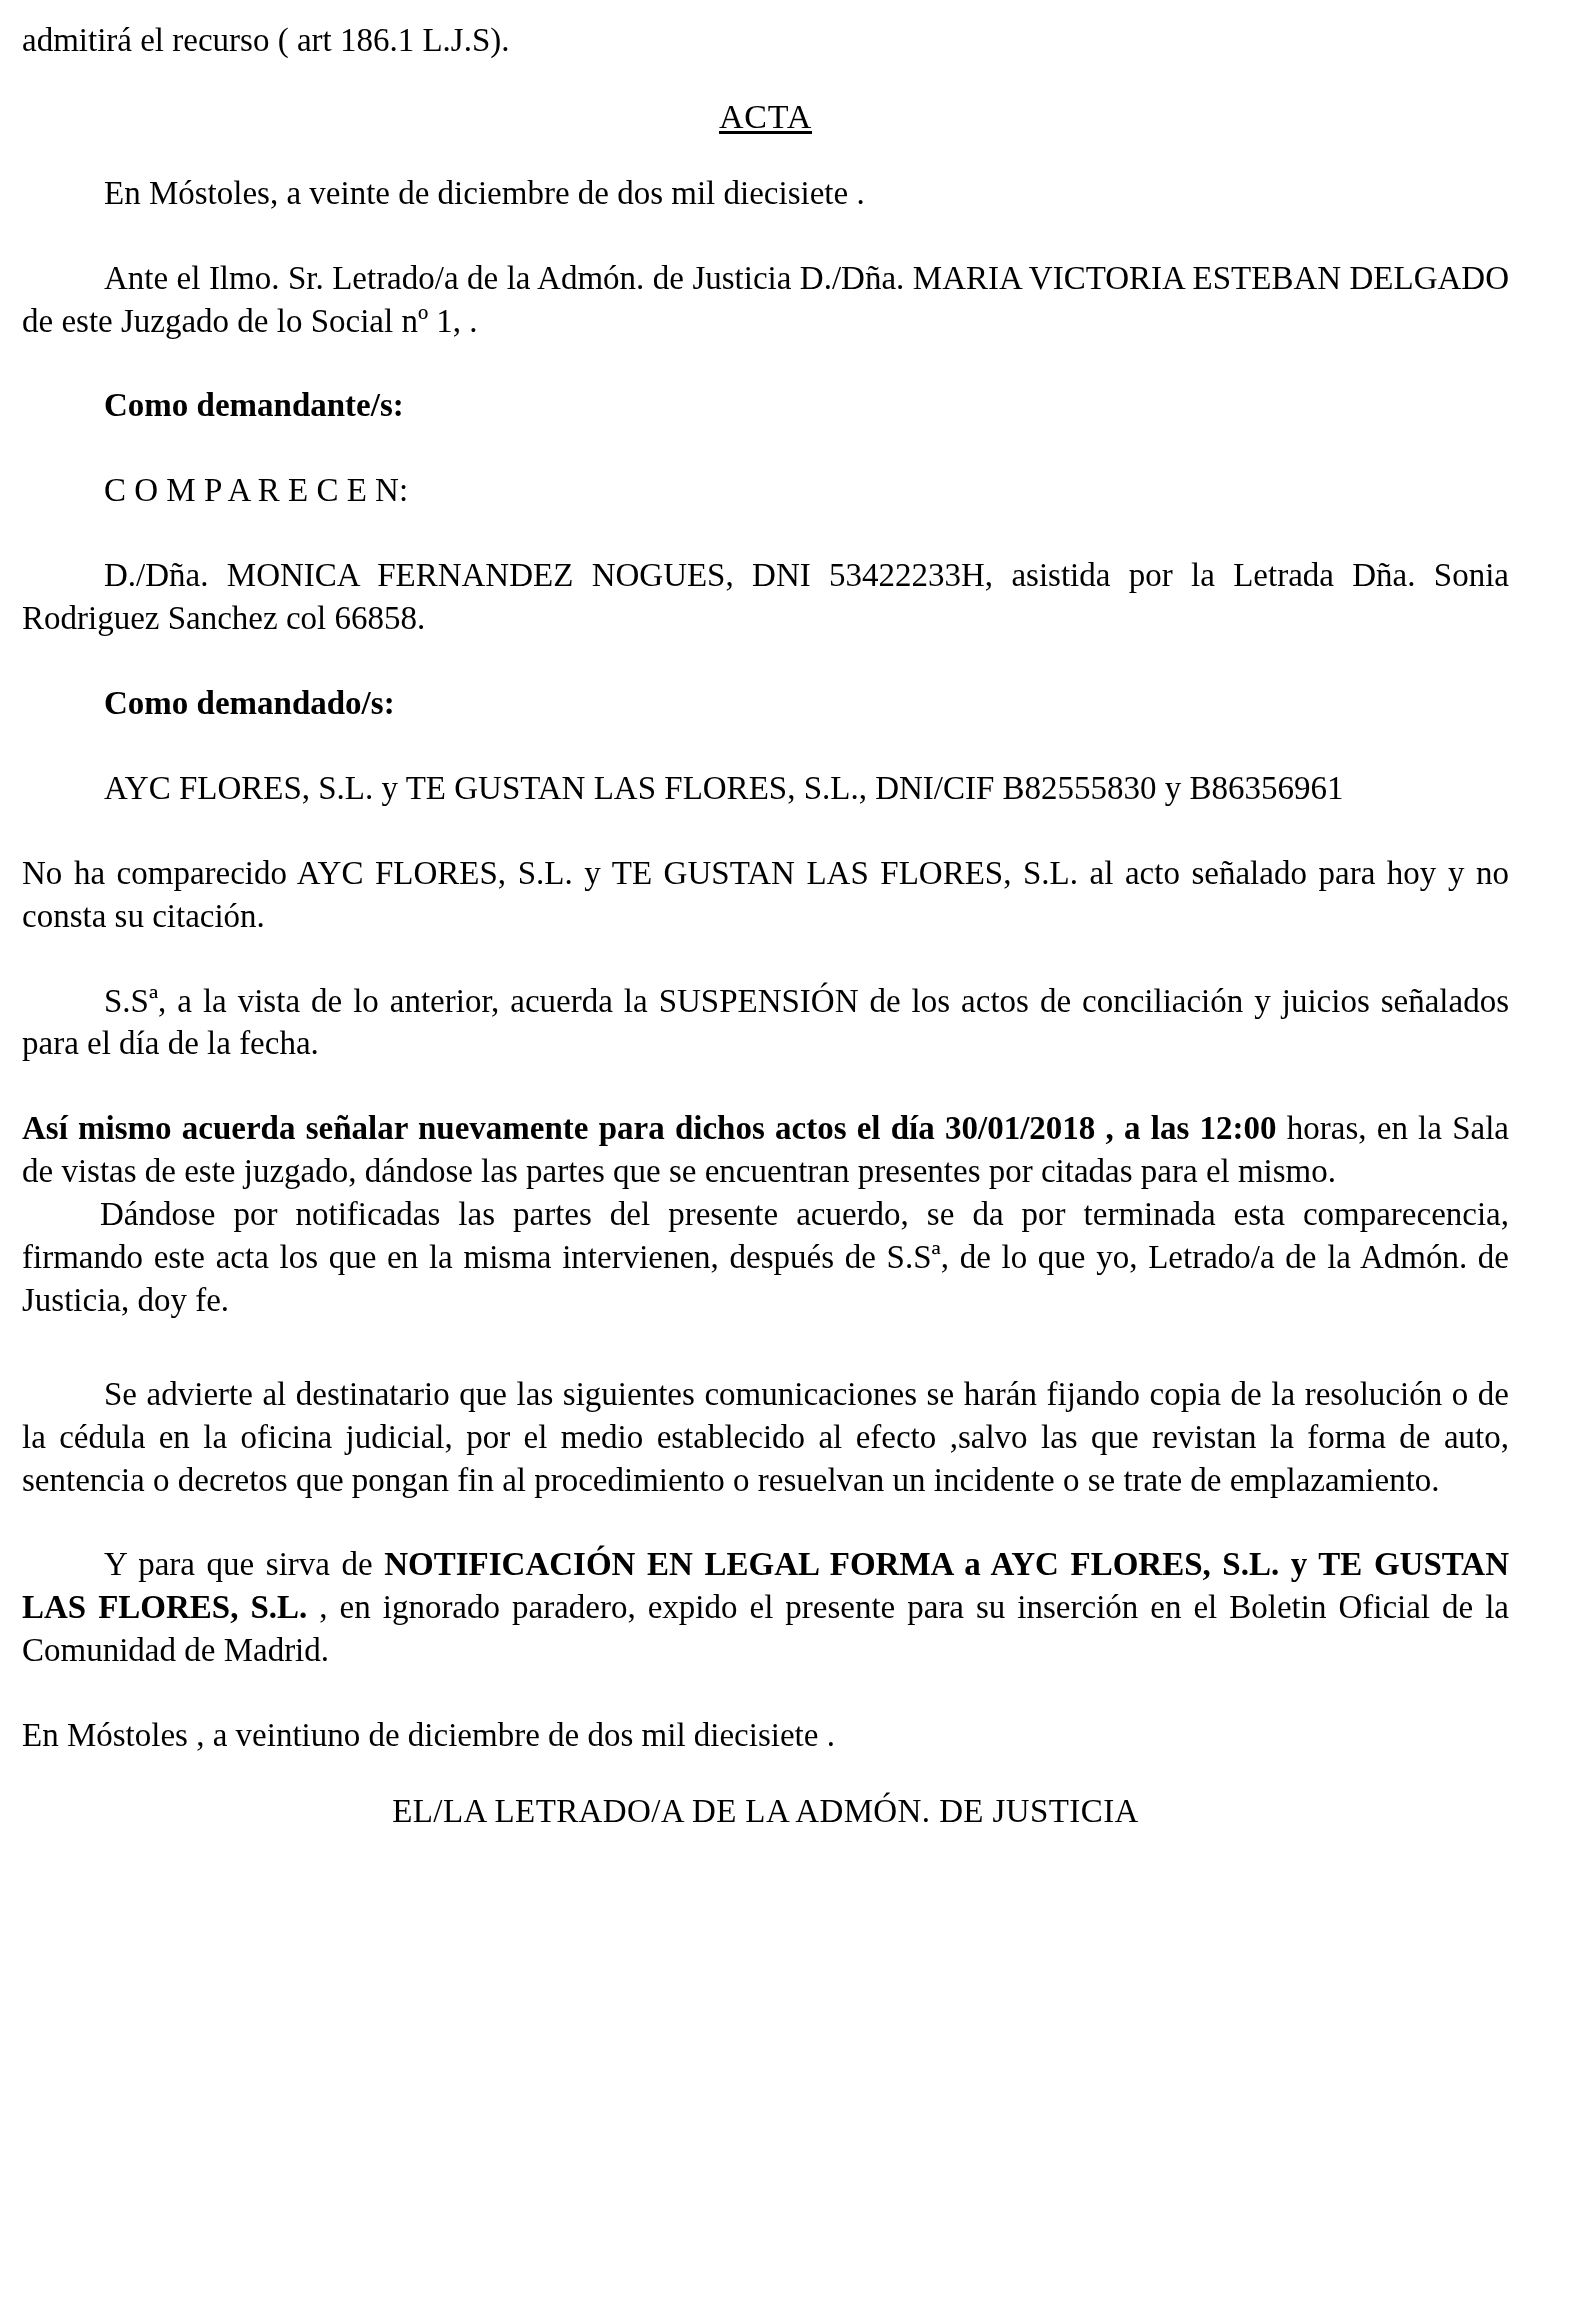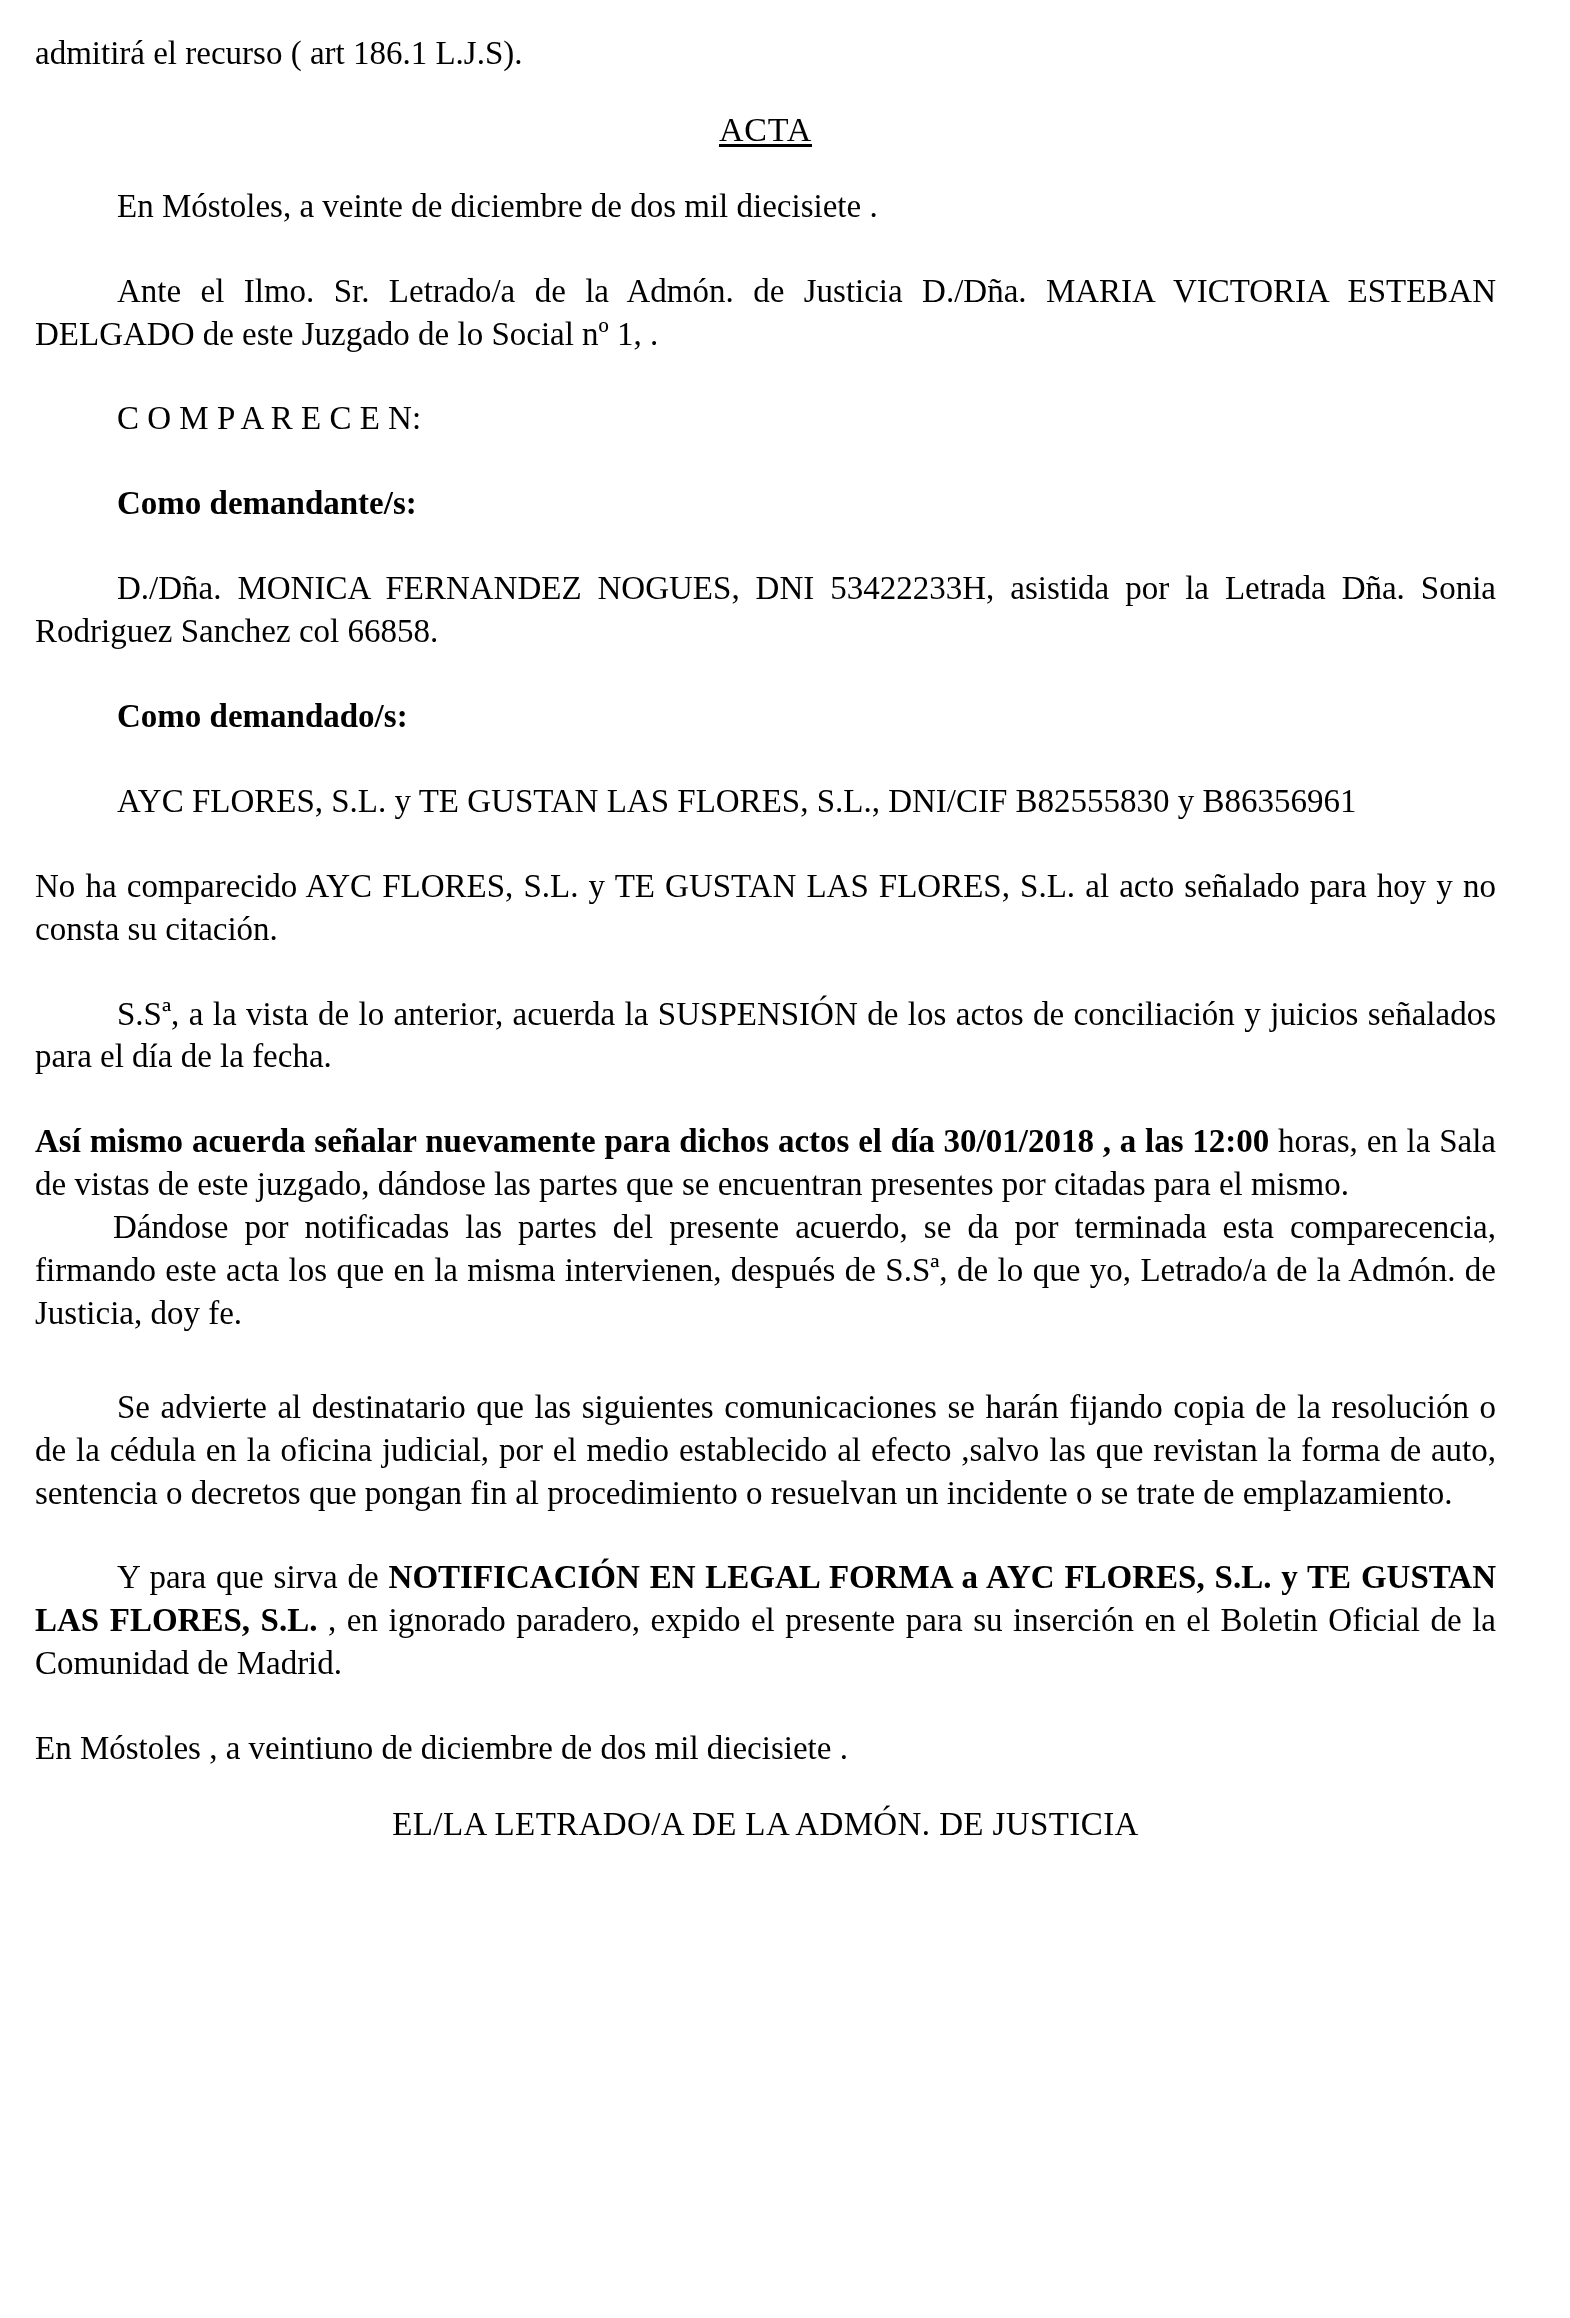--- a/index.html
+++ b/index.html
@@ -10,21 +10,21 @@
   body {
     width: 1571px;
     min-height: 2319px;
     font-family: "Liberation Serif", "DejaVu Serif", serif;
     color: #000000;
   }
   .page {
     position: relative;
     width: 1560px;
     min-height: 2319px;
-    padding: 17px;
+    padding: 4px;
     box-sizing: border-box;
   }
   .content {
     padding: 14.7px 47px 0 18px;
   }
   p {
     margin: 0;
     font-size: 33px;
     line-height: 1.30;
     text-align: justify;
@@ -64,23 +64,23 @@
   <div class="content">
 
     <p class="nojust">admitirá el recurso ( art 186.1 L.J.S).</p>
 
     <p class="center title-acta gap-md">ACTA</p>
 
     <p class="indent gap-md">En Móstoles, a veinte  de diciembre de dos mil diecisiete .</p>
 
     <p class="indent gap-lg">Ante el Ilmo. Sr. Letrado/a de la Admón. de Justicia D./Dña. MARIA VICTORIA ESTEBAN DELGADO de este Juzgado de lo Social nº 1, .</p>
 
+    <p class="indent bold gap-lg">Como demandante/s:</p>
+
     <p class="indent gap-lg">C O M P A R E C E N:</p>
-
-    <p class="indent bold gap-lg">Como demandante/s:</p>
 
     <p class="indent gap-lg">D./Dña. MONICA FERNANDEZ NOGUES, DNI 53422233H, asistida por la Letrada Dña. Sonia Rodriguez Sanchez col 66858.</p>
 
     <p class="indent bold gap-lg">Como demandado/s:</p>
 
     <p class="indent gap-lg">AYC FLORES, S.L. y TE GUSTAN LAS FLORES, S.L., DNI/CIF B82555830 y B86356961</p>
 
     <p class="gap-lg">No ha comparecido AYC FLORES, S.L. y TE GUSTAN LAS FLORES, S.L.  al acto señalado para hoy  y no consta su citación.</p>
 
     <p class="indent gap-lg">S.Sª, a la vista de lo anterior, acuerda la SUSPENSIÓN de los actos de conciliación y juicios señalados para el día de la fecha.</p>

